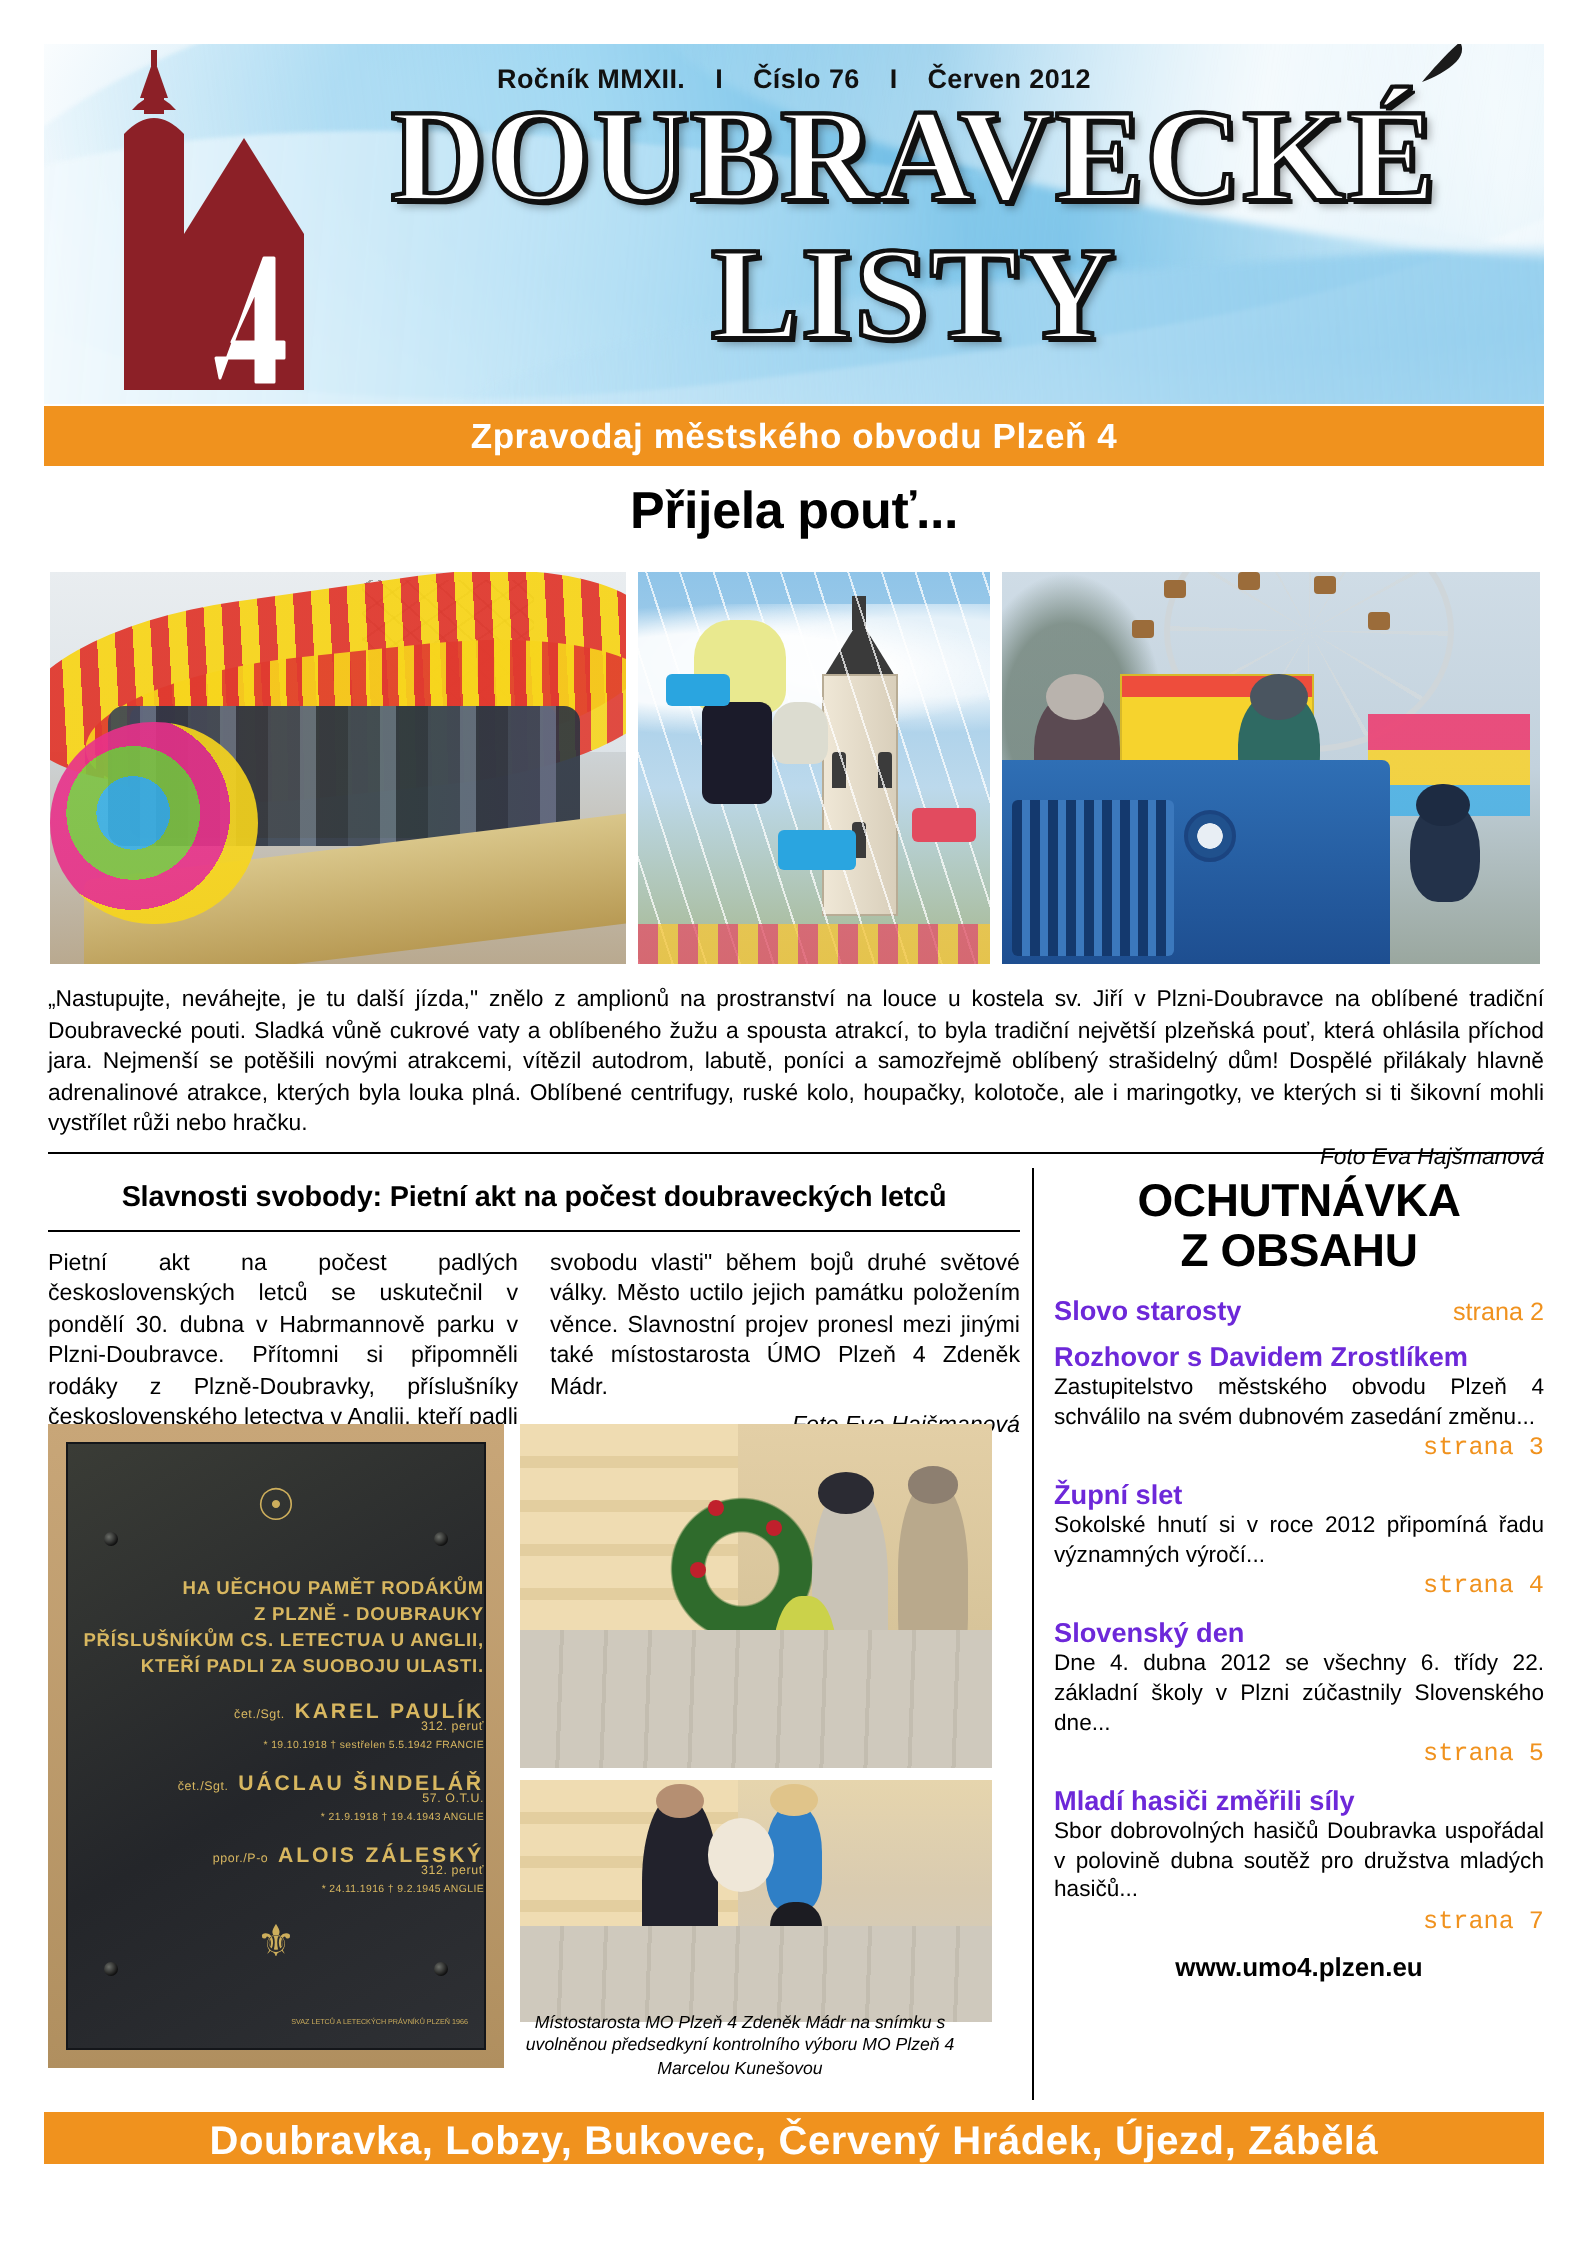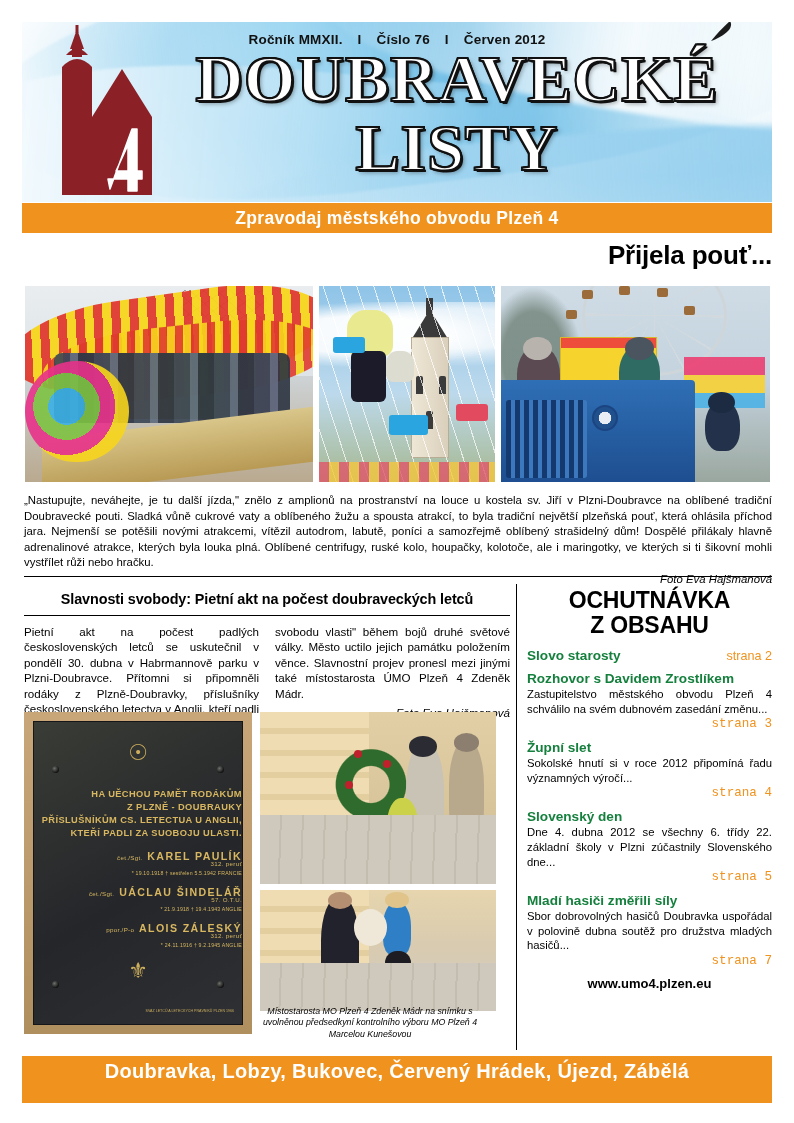--- a/index.html
+++ b/index.html
@@ -102,29 +102,29 @@
     letter-spacing: .3px;
   }
   .subtitle-bar {
     position: absolute; left: 22px; top: 203px;
     width: 750px; height: 30px;
     font-size: 17.5px;
     line-height: 30px;
   }
   .footer-bar {
     position: absolute; left: 22px; top: 1056px;
-    width: 750px; height: 47px;
+    width: 750px; height: 26px;
     font-size: 20px;
     line-height: 31px;
   }
 
   
   .lead-head {
     position: absolute; left: 22px; top: 240px; width: 750px;
-    text-align: right;
+    text-align: center;
     font-size: 26px; font-weight: bold;
     letter-spacing: -.2px;
   }
 
   
   .photo-strip {
     position: absolute; left: 25px; top: 286px;
     width: 745px; height: 196px;
     display: flex; gap: 6px;
   }
@@ -282,21 +282,21 @@
   }
   .sb-title {
     text-align:center; font-size: 23px; font-weight: bold; line-height: 25px;
     letter-spacing: -.2px;
   }
   .sb-title .l2 { display:block; }
   .sb-list { margin-top: 9px; }
   .sb-item { margin-bottom: 8px; position:relative; }
   .sb-item.tight { margin-bottom: 6px; }
   .sb-head {
-    color: #15803d; font-weight: bold; font-size: 13.6px; line-height: 17px;
+    color: #6d28d9; font-weight: bold; font-size: 13.6px; line-height: 17px;
   }
   .sb-row { display:flex; justify-content:space-between; align-items:baseline; }
   .sb-desc { font-size: 11.3px; line-height: 14.6px; text-align: justify; color:#000; }
   .sb-page {
     color: #F0921E; font-size: 12.6px; font-weight: normal; white-space:nowrap;
   }
   .sb-page-right { display:block; text-align:right; margin-top: 1px; font-family: Liberation Mono, monospace; }
   .sb-url {
     text-align:center; font-weight:bold; font-size: 13px; margin-top: 7px; color:#000;
   }

